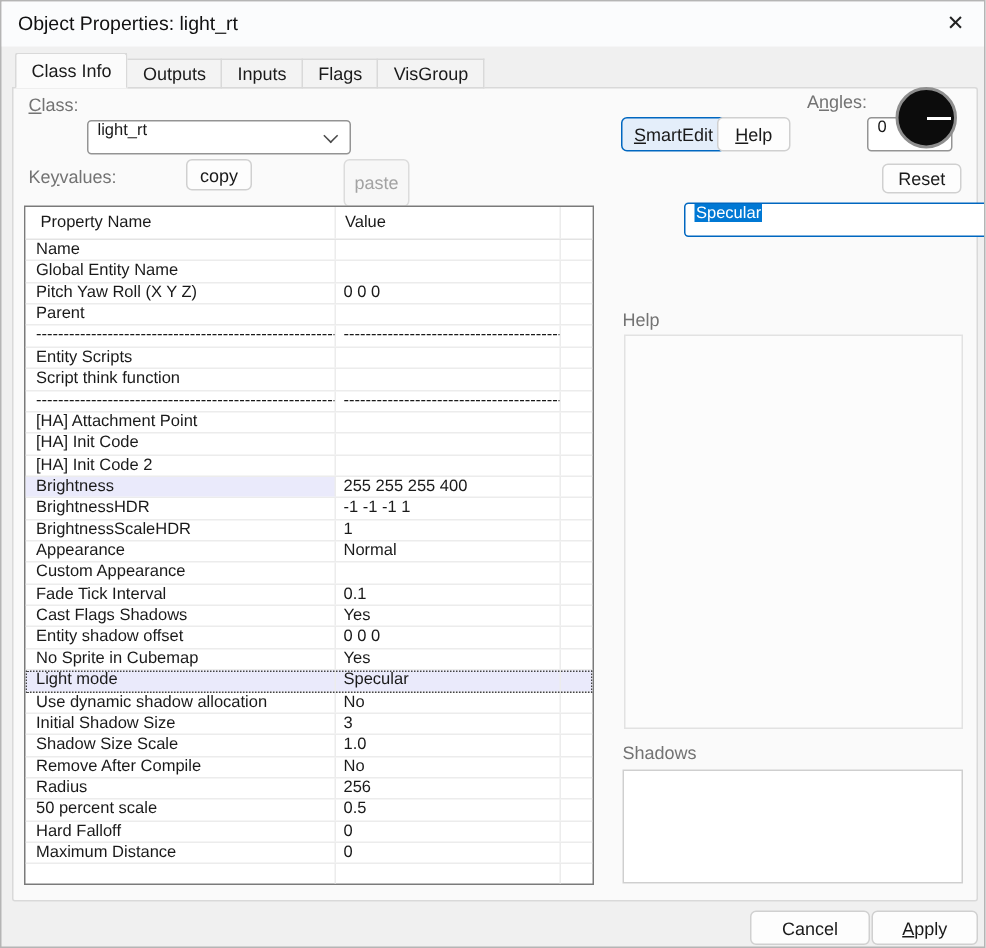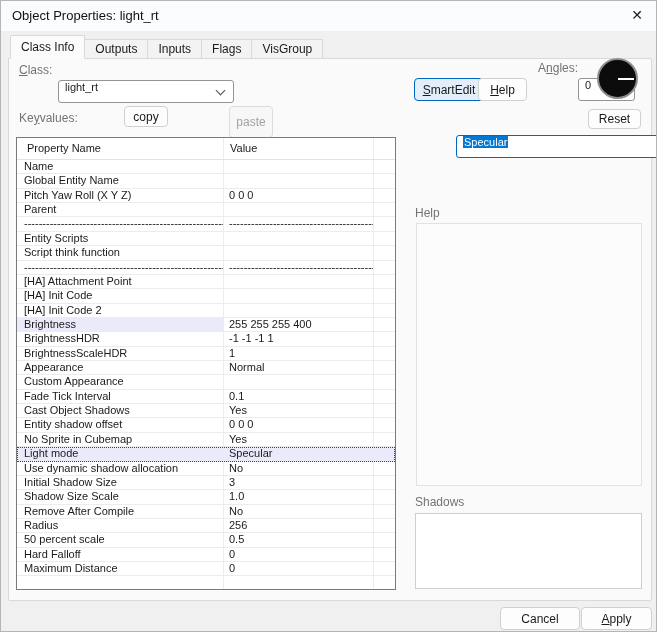--- a/index.html
+++ b/index.html
@@ -194,21 +194,21 @@
           <div class="c1">Custom Appearance</div>
           <div class="c2"></div>
           <div class="c3"></div>
         </div>
         <div class="trow">
           <div class="c1">Fade Tick Interval</div>
           <div class="c2">0.1</div>
           <div class="c3"></div>
         </div>
         <div class="trow">
-          <div class="c1">Cast Object Shadows</div>
+          <div class="c1">Cast Flags Shadows</div>
           <div class="c2">Yes</div>
           <div class="c3"></div>
         </div>
         <div class="trow">
           <div class="c1">Entity shadow offset</div>
           <div class="c2">0 0 0</div>
           <div class="c3"></div>
         </div>
         <div class="trow">
           <div class="c1">No Sprite in Cubemap</div>

